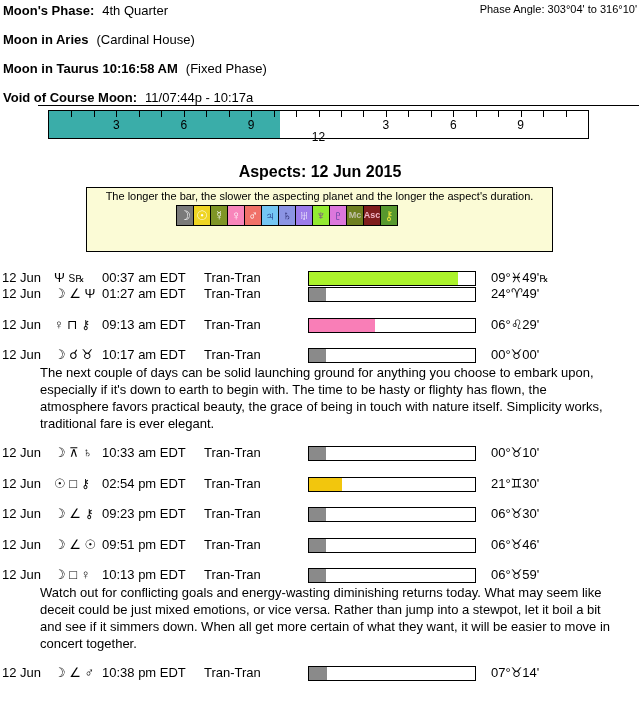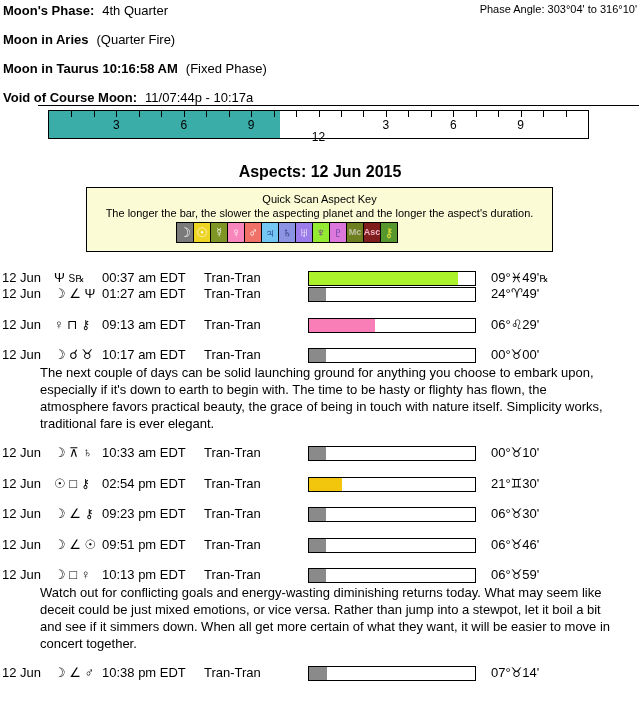--- a/index.html
+++ b/index.html
@@ -44,21 +44,21 @@
 </style>
 </head>
 <body>
 
 <div class="hline" style="top:3px">
   <span class="hlabel">Moon's Phase:</span><span>4th Quarter</span>
 </div>
 <div class="phase-angle">Phase Angle:  303°04' to 316°10'</div>
 
 <div class="hline" style="top:32px">
-  <span class="hlabel">Moon in Aries</span><span>(Quarter Fire)</span>
+  <span class="hlabel">Moon in Aries</span><span>(Cardinal House)</span>
 </div>
 
 <div class="hline" style="top:61px">
   <span class="hlabel">Moon in Taurus 10:16:58 AM</span><span>(Fixed Phase)</span>
 </div>
 
 <div class="hline" style="top:90px">
   <span class="hlabel">Void of Course Moon:</span><span>11/07:44p -  10:17a</span>
 </div>
 <div class="voc-underline"></div>
@@ -93,21 +93,20 @@
     <div class="tlabel" style="left: 37.5%;">9</div>
     <div class="tlabel" style="left: 50%; margin-top: 12px;">12</div>
     <div class="tlabel" style="left: 62.5%;">3</div>
     <div class="tlabel" style="left: 75%;">6</div>
     <div class="tlabel" style="left: 87.5%;">9</div>
   </div>
 
 <div class="aspects-title">Aspects: 12 Jun 2015</div>
 
 <div class="keybox">
-  <div class="ktitle">Quick Scan Aspect Key</div>
   <div class="ksub">The longer the bar, the slower the aspecting planet and the longer the aspect's duration.</div>
   <div class="chips">
       <span class="chip" style="background: rgb(122, 122, 122); color: rgb(255, 255, 255);">☽</span>
       <span class="chip" style="background: rgb(239, 213, 35); color: rgb(255, 255, 255);">☉</span>
       <span class="chip" style="background: rgb(127, 149, 38); color: rgb(255, 255, 255);">☿</span>
       <span class="chip" style="background: rgb(248, 133, 187); color: rgb(255, 255, 255);">♀</span>
       <span class="chip" style="background: rgb(240, 113, 104); color: rgb(255, 255, 255);">♂</span>
       <span class="chip" style="background: rgb(116, 198, 243); color: rgb(28, 43, 127);">♃</span>
       <span class="chip" style="background: rgb(139, 148, 227); color: rgb(32, 32, 96);">♄</span>
       <span class="chip" style="background: rgb(156, 123, 234); color: rgb(255, 255, 255);">♅</span>

